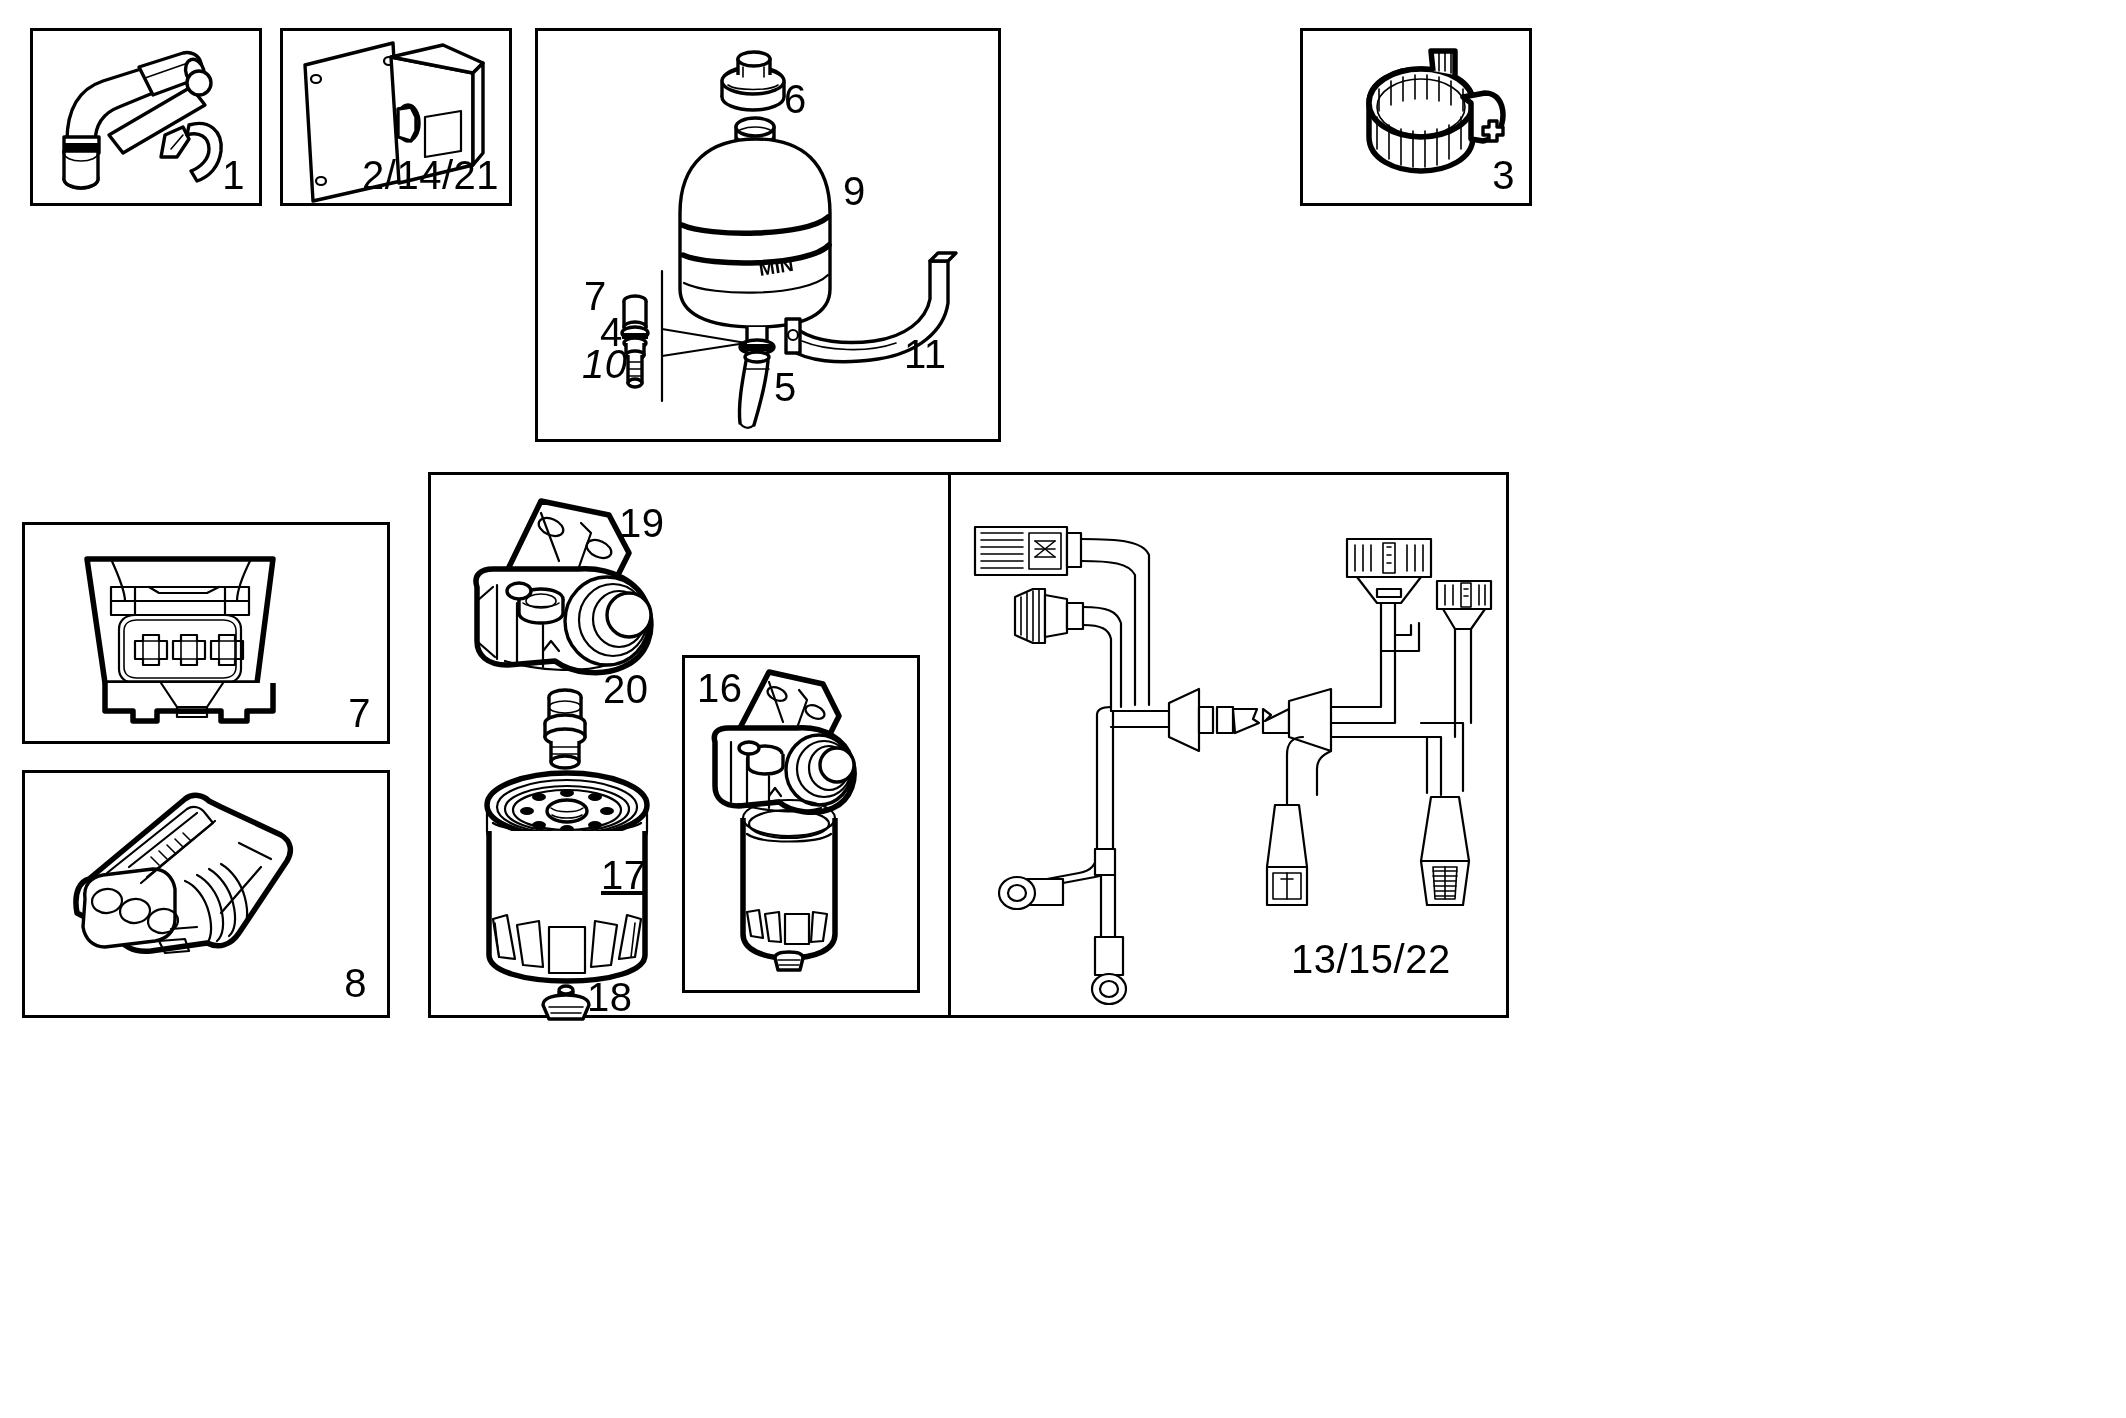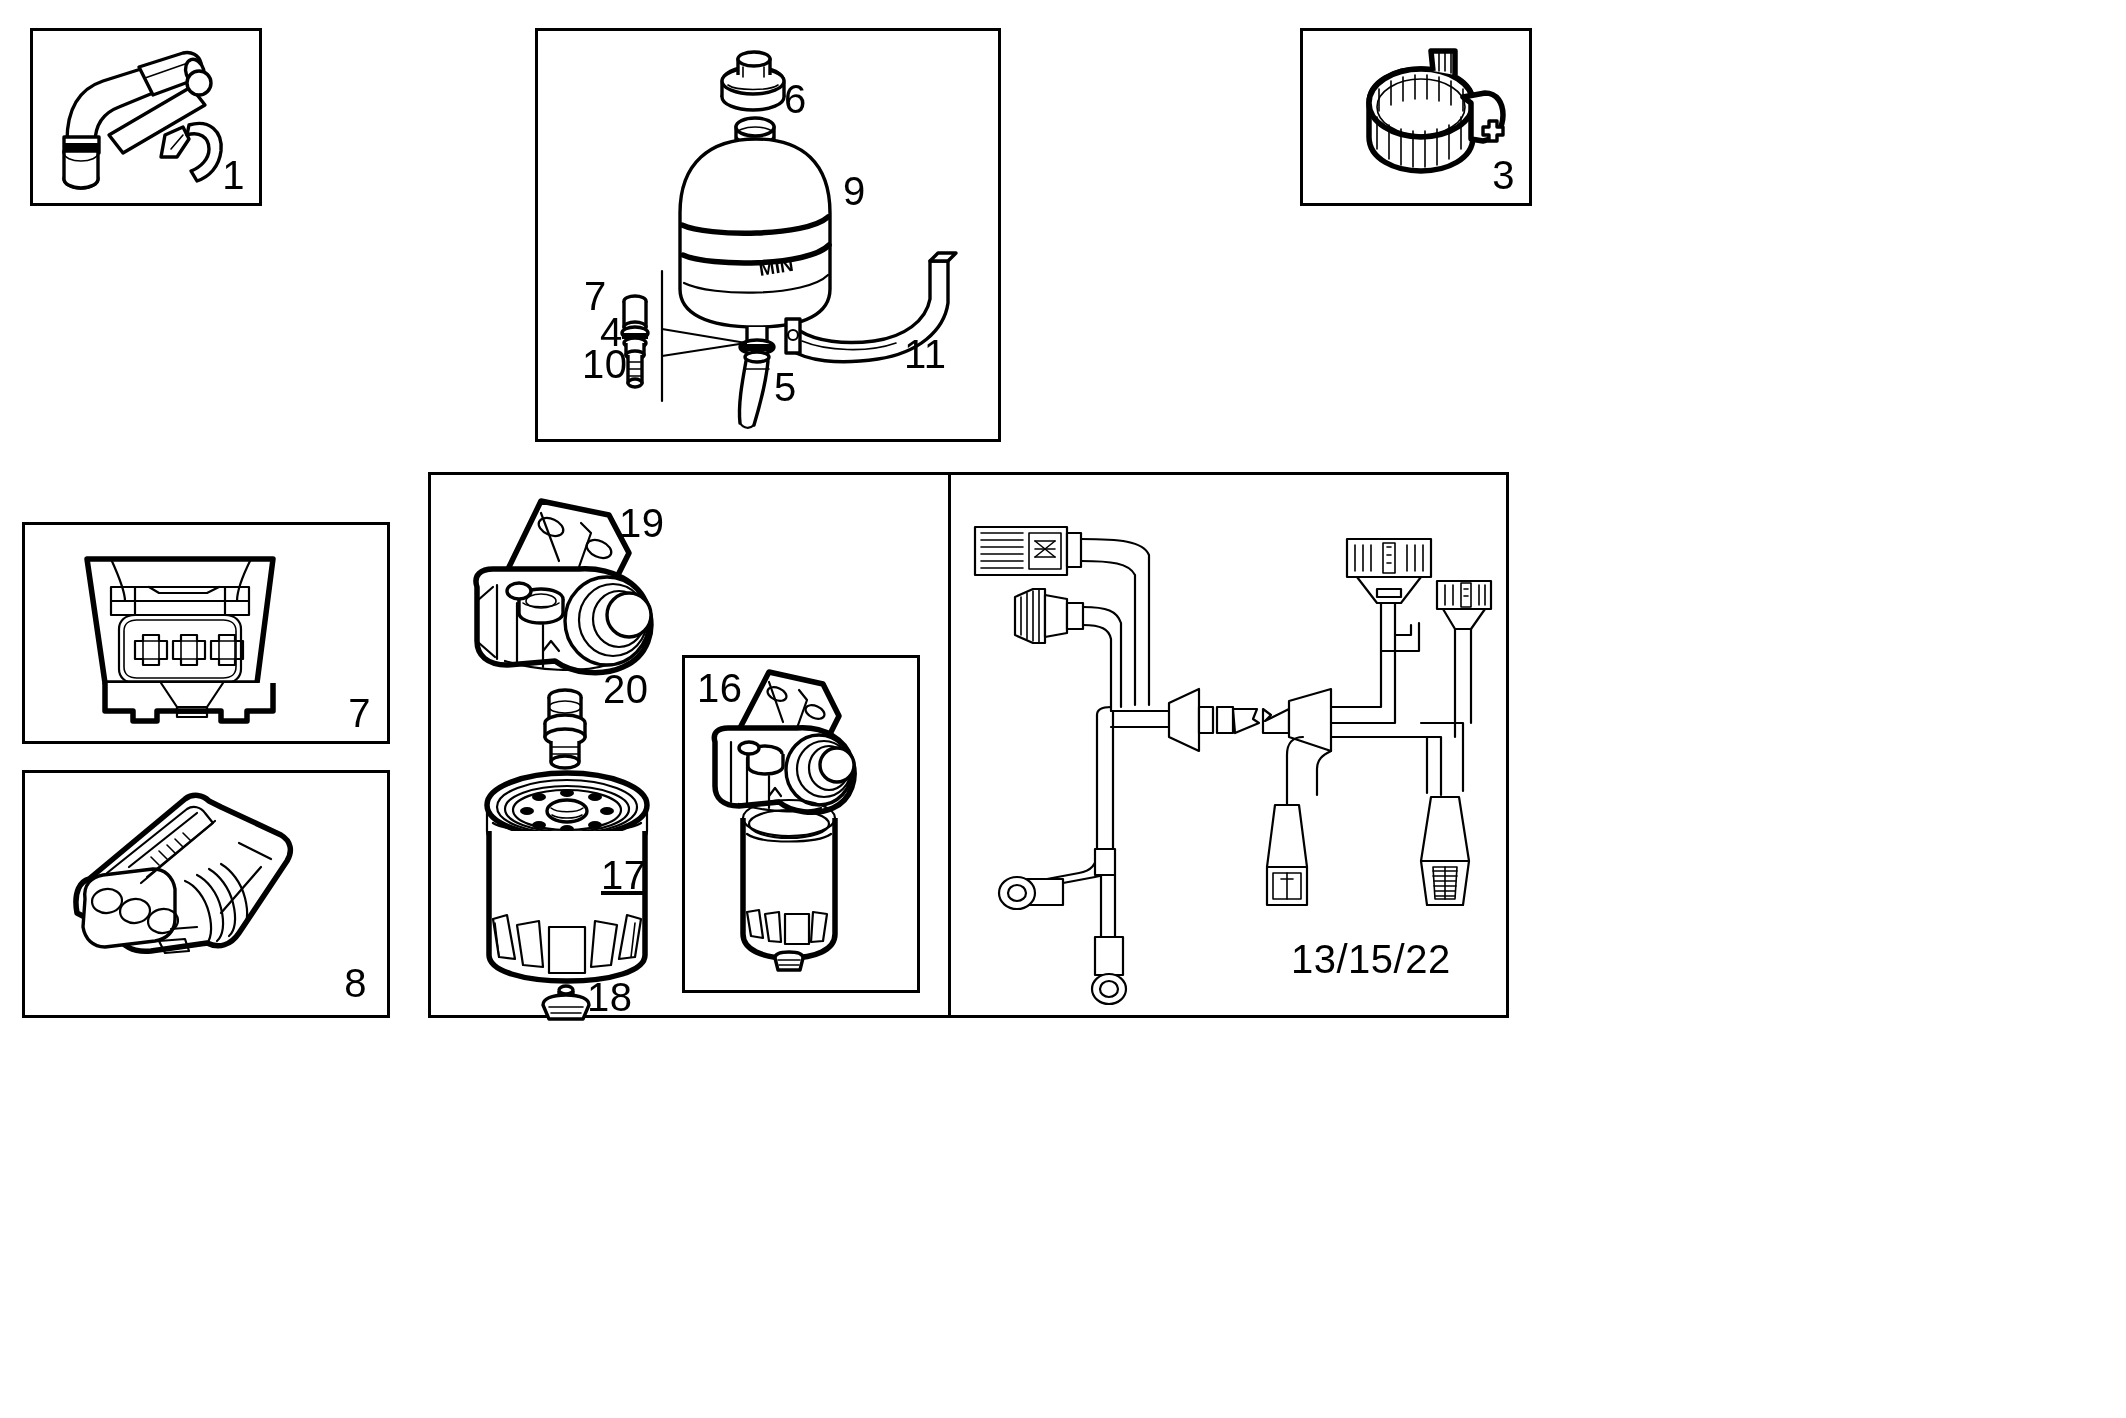--- a/index.html
+++ b/index.html
@@ -60,20 +60,39 @@
       <path class="fl-w-md" d="M76 104 L158 56 L172 74 L90 122 Z"></path>
       <circle class="fl-w-md" cx="166" cy="52" r="12"></circle>
 
       <path class="fl-w-md" d="M132 104 L150 96 L156 108 L144 126 L128 126 Z"></path>
       <path class="fl-w-md" d="M156 94 C176 88 190 100 188 120 C186 136 176 146 164 150 L158 140 C168 136 176 128 176 118 C176 106 166 100 154 104 Z"></path>
       <path class="ln-tn" d="M150 104 L138 118"></path>
     </svg>
     <div class="callout" style="right:14px;bottom:8px;">1</div>
   </div>
 
+  <div class="panel" style="left:280px;top:28px;width:232px;height:178px;">
+    <svg width="226" height="172" viewBox="0 0 226 172">
+
+      <path class="fl-w-md" d="M22 34 L110 12 L118 150 L30 170 Z"></path>
+      <ellipse class="ln" cx="106" cy="30" rx="5" ry="4"></ellipse>
+      <ellipse class="ln" cx="33" cy="48" rx="5" ry="4"></ellipse>
+      <ellipse class="ln" cx="38" cy="150" rx="5" ry="4"></ellipse>
+
+      <path class="fl-w-md" d="M108 26 L190 42 L190 134 L116 152 Z"></path>
+      <path class="fl-w-md" d="M108 26 L160 14 L200 32 L190 42 Z"></path>
+      <path class="fl-w-md" d="M190 42 L200 32 L200 122 L190 134 Z"></path>
+
+      <path class="ln" d="M142 86 L178 80 L178 120 L142 126 Z"></path>
+
+      <ellipse class="fl-w-md" cx="125" cy="92" rx="11" ry="18"></ellipse>
+      <path class="fl-w-md" d="M115 78 L128 76 L133 86 L133 100 L128 110 L115 106 Z"></path>
+    </svg>
+    <div class="callout" style="right:10px;bottom:8px;">2/14/21</div>
+  </div>
 
   <div class="panel" style="left:535px;top:28px;width:466px;height:414px;">
     <svg width="460" height="408" viewBox="0 0 460 408">
 
       <g>
         <ellipse class="fl-w-md" cx="215" cy="66" rx="31" ry="13"></ellipse>
         <path class="fl-w-md" d="M184 66 L184 52 C184 42 196 36 215 36 C234 36 246 42 246 52 L246 66"></path>
         <ellipse class="fl-w-md" cx="215" cy="50" rx="31" ry="13"></ellipse>
         <path class="fl-w-md" d="M200 44 L200 28 L232 28 L232 44"></path>
         <ellipse class="fl-w-md" cx="216" cy="28" rx="16" ry="7"></ellipse>
@@ -142,21 +161,21 @@
         <path class="fl-w-md" d="M248 288 L262 288 L262 322 L248 322 Z"></path>
         <ellipse class="ln" cx="255" cy="304" rx="5" ry="5"></ellipse>
         <path class="fl-w-md" d="M392 230 L400 222 L418 222 L410 230 Z"></path>
         <path class="ln-tn" d="M264 310 C288 320 330 322 358 312"></path>
       </g>
     </svg>
     <div class="callout" style="left:246px;top:48px;">6</div>
     <div class="callout" style="left:305px;top:140px;">9</div>
     <div class="callout" style="left:46px;top:245px;">7</div>
     <div class="callout" style="left:62px;top:281px;">4</div>
-    <div class="callout" style="left:44px;top:313px;">10</div>
+    <div class="callout" style="left:44px;top:313px;font-style:italic;">10</div>
     <div class="callout" style="left:236px;top:336px;">5</div>
     <div class="callout" style="left:366px;top:303px;">11</div>
   </div>
 
   <div class="panel" style="left:1300px;top:28px;width:232px;height:178px;">
     <svg width="226" height="172" viewBox="0 0 226 172">
 
       <path class="fl-w-th" d="M66 72
            C66 50 92 38 118 38
            C144 38 170 50 170 72

